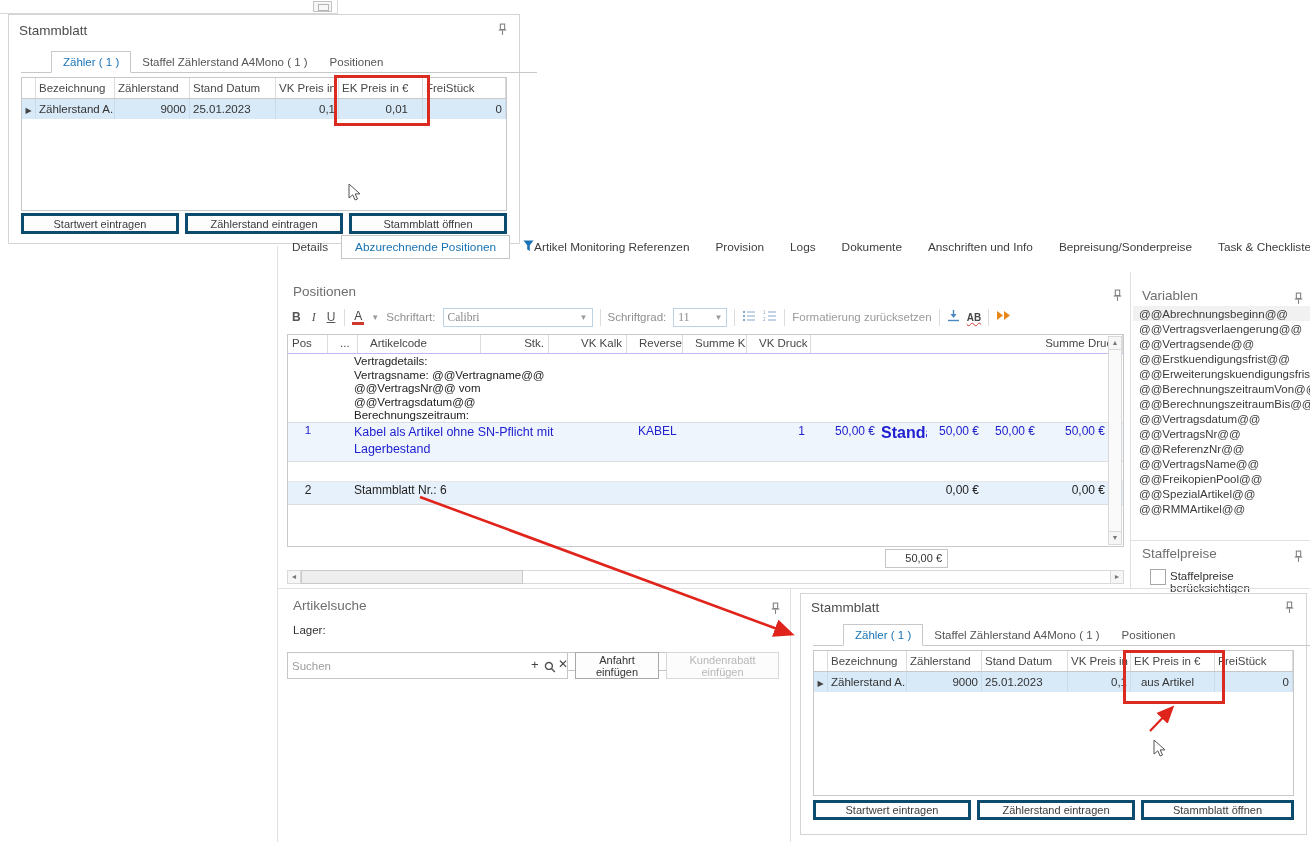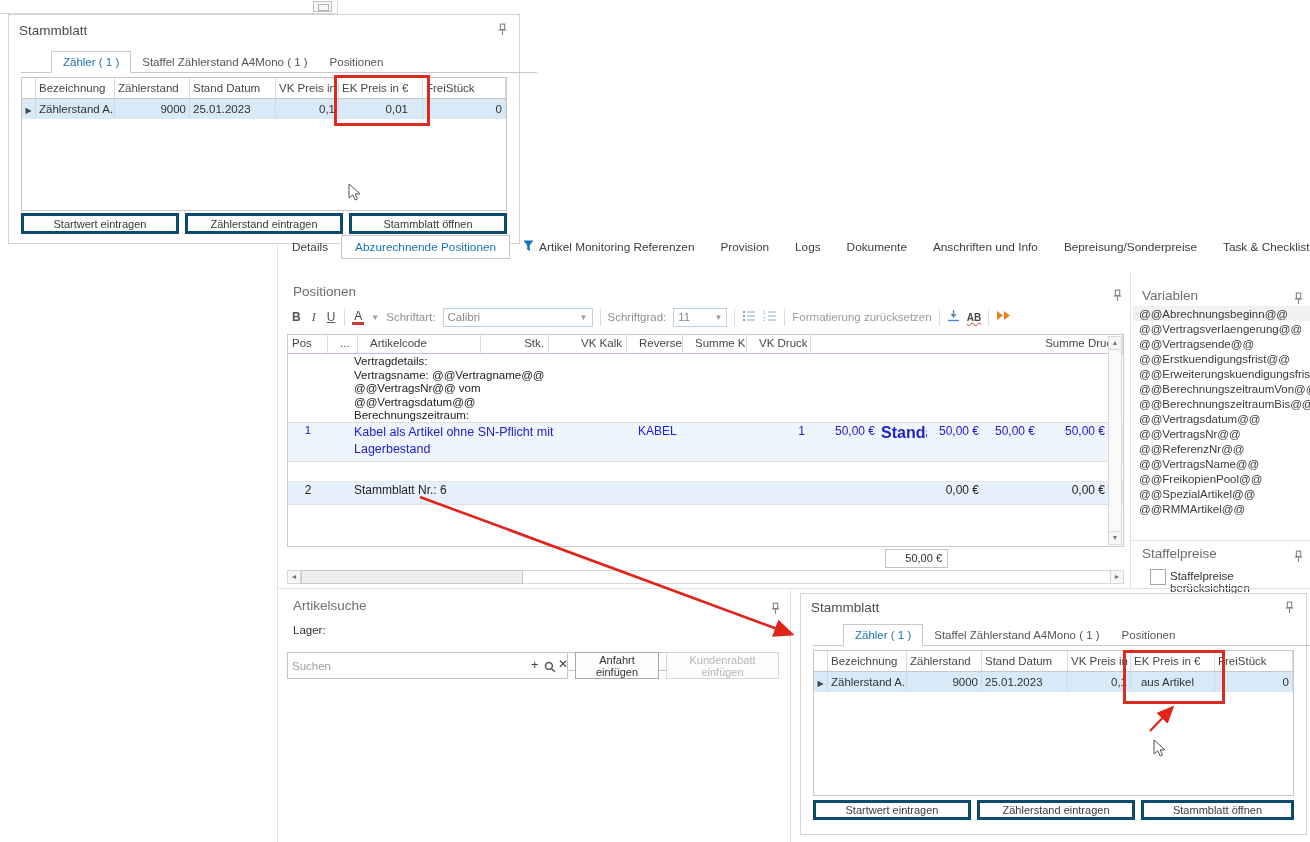--- a/index.html
+++ b/index.html
@@ -26,26 +26,26 @@
   .rowind{font-size:8px;color:#444;line-height:15px;}
   
   .ta0{width:14px;flex:none;} .ta1{width:79px;flex:none;} .ta2{width:75px;flex:none;}
   .ta3{width:86px;flex:none;} .ta4{width:63px;flex:none;} .ta5{width:84px;flex:none;} .ta6{flex:1;}
   .pbtn{position:absolute;height:21px;background:#fdfdfd;border:3px solid #0c4a6e;font-size:11px;color:#3c3c3c;font-family:"Liberation Sans",sans-serif;}
   .redbox{position:absolute;border:3px solid #db2b21;z-index:40;pointer-events:none;}
   
   .maintabs{position:absolute;display:flex;align-items:center;font-size:11.8px;color:#3d3d3d;}
   .mtab{padding:4px 13px;white-space:nowrap;}
   .mtab.sel{border:1px solid #c6c6c6;color:#1a73b5;background:#fff;}
-  .mtab.withicon{display:flex;align-items:center;gap:5px;}
+  .mtab.withicon{display:flex;align-items:center;}
   
   .tbar{position:absolute;display:flex;align-items:center;gap:7px;font-size:12px;color:#555;}
   .tsep{width:1px;height:17px;background:#dcdcdc;flex:none;}
   .tbtn{padding:0 2px;}
-  .combo{border:1px solid #bed2e6;height:19px;display:flex;align-items:center;justify-content:space-between;font-size:11.5px;color:#8a8a8a;padding:0 4px;box-sizing:border-box;}
+  .combo{border:1px solid #bed2e6;height:19px;display:flex;align-items:center;justify-content:space-between;font-size:11.5px;color:#8a8a8a;padding:0 4px;box-sizing:border-box;font-family:Liberation Serif, serif;}
   .caret{font-size:8px;color:#9a9a9a;}
   .tlabel{font-size:11.5px;color:#8f8f8f;white-space:nowrap;}
   
   .prow{display:flex;}
   .pcell{font-size:11.5px;padding:1px 4px;box-sizing:border-box;overflow:hidden;}
   .ph .pcell{color:#474747;border-right:1px solid #dcdcdc;white-space:nowrap;height:18px;line-height:15px;}
   .pc0{width:40px;flex:none;} .pc1{width:22px;flex:none;} .pc2{width:284px;flex:none;}
   .pc3{width:115px;flex:none;} .pc4{width:60px;flex:none;} .pc5{width:70px;flex:none;}
   .pc6{width:48px;flex:none;} .pc7{width:56px;flex:none;} .pc8{width:56px;flex:none;} .pc9{flex:1;}
   .bluetxt{color:#2121cf;}

